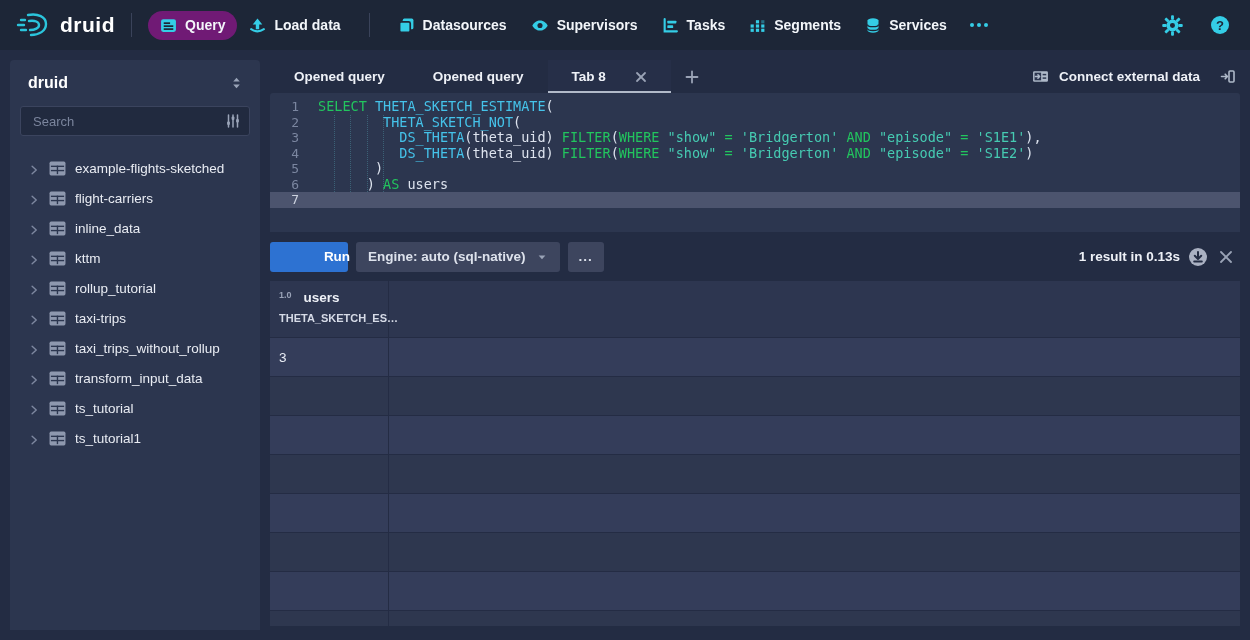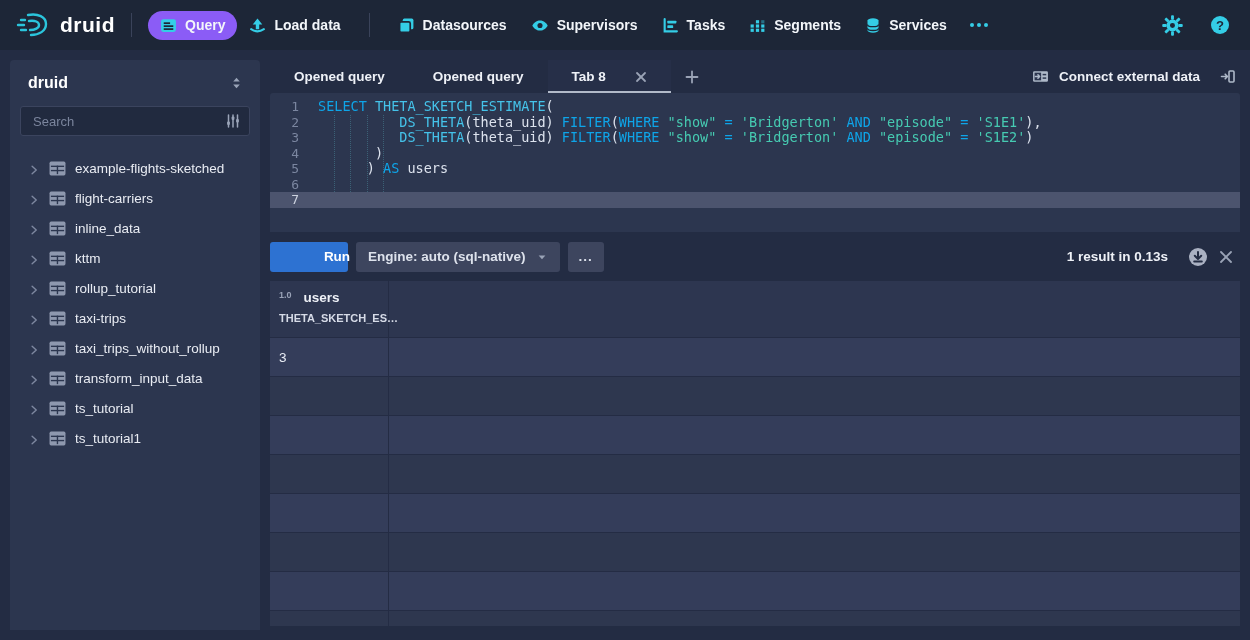--- a/index.html
+++ b/index.html
@@ -7,21 +7,21 @@
        font-family:"Liberation Sans",sans-serif;color:#eef1f7;-webkit-font-smoothing:antialiased;}
 
   
   .navbar{position:absolute;left:0;top:0;width:1250px;height:50px;background:#1d2637;
           display:flex;align-items:center;padding:0 16px;box-sizing:border-box;}
   .logo{display:flex;align-items:center;gap:8px;}
   .logo-text{font-size:21px;font-weight:bold;color:#fff;letter-spacing:.5px;}
   .nav-divider{width:1px;height:24px;background:#3a435a;margin:0 16px;}
   .nav-item{display:flex;align-items:center;gap:8px;padding:6px 12px;border-radius:16px;
             font-size:14px;font-weight:600;color:#f3f6fa;cursor:pointer;white-space:nowrap;}
-  .nav-item.active{background:#8b5cf6;}
+  .nav-item.active{background:#701a75;}
   .nav-more{padding:6px 10px;cursor:pointer;display:flex;align-items:center;}
   .nav-spacer{flex:1;}
   .nav-right{display:flex;align-items:center;gap:20px;}
   .dot{width:4px;height:4px;border-radius:50%;background:#34cde6;display:inline-block;margin:0 1.5px;}
 
   
   .sidebar{position:absolute;left:10px;top:60px;width:250px;height:570px;background:#2c364f;
            border-radius:4px 4px 0 0;box-sizing:border-box;}
   .sb-header{display:flex;align-items:center;justify-content:space-between;padding:14px 16px 10px 18px;}
   .sb-title{font-size:16px;font-weight:bold;color:#fff;}
@@ -53,32 +53,32 @@
   
   .editor{position:absolute;left:0;top:33px;width:970px;height:139px;background:#2c364f;
           border-radius:3px 3px 0 0;overflow:hidden;font-family:"DejaVu Sans Mono",monospace;font-size:13.5px;}
   .active-line-bg{position:absolute;left:0;right:0;height:16px;background:#4c546e;z-index:0;}
   .gutter{position:absolute;left:0;top:6px;width:42px;box-sizing:border-box;padding-right:13px;
           text-align:right;color:#7b86a0;z-index:1;}
   .gutter div{height:15.5px;line-height:15.5px;font-size:13px;}
   .gutter div.active{color:#ccd2df;}
   .code{position:absolute;left:48px;top:6px;right:0;z-index:1;}
   .code .cl{height:15.5px;line-height:15.5px;white-space:pre;}
-  .tk-kw{color:#0ea5e9;} .tk-fn{color:#45c3ea;} .tk-str{color:#46cbb2;} .tk-pl{color:#dde3ee;}
+  .tk-kw{color:#22c55e;} .tk-fn{color:#45c3ea;} .tk-str{color:#46cbb2;} .tk-pl{color:#dde3ee;}
   .caret{display:inline-block;width:2px;height:13px;background:#f0546e;vertical-align:-2px;margin-left:1px;}
   .guide{position:absolute;width:0;border-left:1px dotted rgba(100,210,220,.28);z-index:1;}
 
   
   .runbar{position:absolute;left:0;top:172px;width:970px;height:49px;display:flex;align-items:center;box-sizing:border-box;}
   .btn{height:30px;display:flex;align-items:center;border-radius:3px;cursor:pointer;box-sizing:border-box;}
   .btn-run{width:78px;justify-content:center;gap:8px;background:#2d72d2;color:#fff;font-size:13.5px;font-weight:700;padding-left:48px;}
   .btn-dark{background:#3d455e;color:#dde2ec;font-size:13.5px;font-weight:600;padding:0 12px;gap:10px;margin-left:8px;}
   .btn-dots{width:36px;justify-content:center;letter-spacing:1px;color:#dde2ec;font-weight:bold;}
   .run-spacer{flex:1;}
-  .result-text{font-size:13.5px;font-weight:600;color:#eef1f7;margin-right:16px;}
+  .result-text{font-size:13.5px;font-weight:600;color:#eef1f7;margin-right:4px;}
   .icon-btn{display:flex;align-items:center;justify-content:center;width:28px;height:28px;cursor:pointer;}
 
   
   .rtable{position:absolute;left:0;top:221px;width:970px;height:345px;overflow:hidden;background:#2e374f;}
   .rhead{height:57px;background:#2d3650;border-bottom:1px solid #242c44;display:flex;box-sizing:border-box;}
   .rhead .hcell1{width:119px;box-sizing:border-box;border-right:1px solid #242c44;padding:7px 9px;}
   .htype{font-size:9px;color:#9aa3b8;font-weight:600;margin-right:12px;vertical-align:4px;}
   .hname{font-size:13.5px;font-weight:700;color:#eef1f7;}
   .hexpr{font-size:11px;font-weight:700;color:#d6dbe7;margin-top:6px;}
   .rrow{height:39px;border-bottom:1px solid #242c44;display:flex;box-sizing:border-box;}
@@ -417,20 +417,21 @@
           <div>1</div>
           <div>2</div>
           <div>3</div>
           <div>4</div>
           <div>5</div>
           <div>6</div>
           <div class="active">7</div>
         </div>
       <div class="code" id="code">
           <div class="cl"><span class="tk-kw">SELECT </span><span class="tk-fn">THETA_SKETCH_ESTIMATE</span><span class="tk-pl">(</span></div>
+          <div class="cl"><span class="tk-pl">        </span><span class="tk-fn">THETA_SKETCH_NOT</span><span class="tk-pl">(</span></div>
           <div class="cl"><span class="tk-pl">          </span><span class="tk-fn">DS_THETA</span><span class="tk-pl">(theta_uid) </span><span class="tk-kw">FILTER</span><span class="tk-pl">(</span><span class="tk-kw">WHERE </span><span class="tk-str">"show"</span><span class="tk-pl"> </span><span class="tk-kw">=</span><span class="tk-pl"> </span><span class="tk-str">'Bridgerton'</span><span class="tk-pl"> </span><span class="tk-kw">AND </span><span class="tk-str">"episode"</span><span class="tk-pl"> </span><span class="tk-kw">=</span><span class="tk-pl"> </span><span class="tk-str">'S1E1'</span><span class="tk-pl">),</span></div>
           <div class="cl"><span class="tk-pl">          </span><span class="tk-fn">DS_THETA</span><span class="tk-pl">(theta_uid) </span><span class="tk-kw">FILTER</span><span class="tk-pl">(</span><span class="tk-kw">WHERE </span><span class="tk-str">"show"</span><span class="tk-pl"> </span><span class="tk-kw">=</span><span class="tk-pl"> </span><span class="tk-str">'Bridgerton'</span><span class="tk-pl"> </span><span class="tk-kw">AND </span><span class="tk-str">"episode"</span><span class="tk-pl"> </span><span class="tk-kw">=</span><span class="tk-pl"> </span><span class="tk-str">'S1E2'</span><span class="tk-pl">)</span></div>
           <div class="cl"><span class="tk-pl">       )</span></div>
           <div class="cl"><span class="tk-pl">      ) </span><span class="tk-kw">AS </span><span class="tk-pl">users</span></div>
         </div>
     </div>
 
     <div class="runbar">
       <div class="btn btn-run">
         <svg width="11" height="12" viewBox="0 0 11 12">

